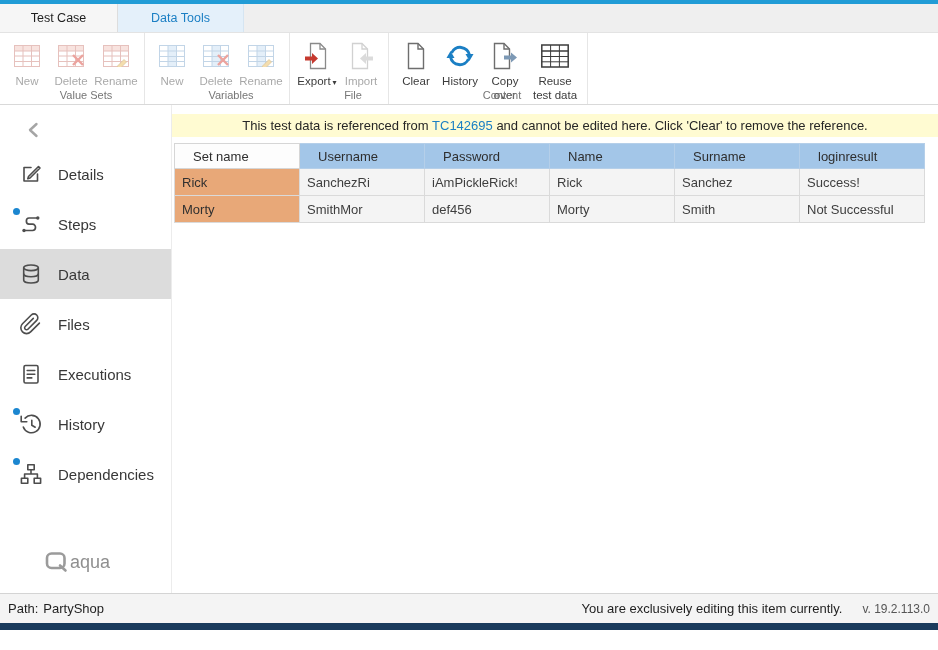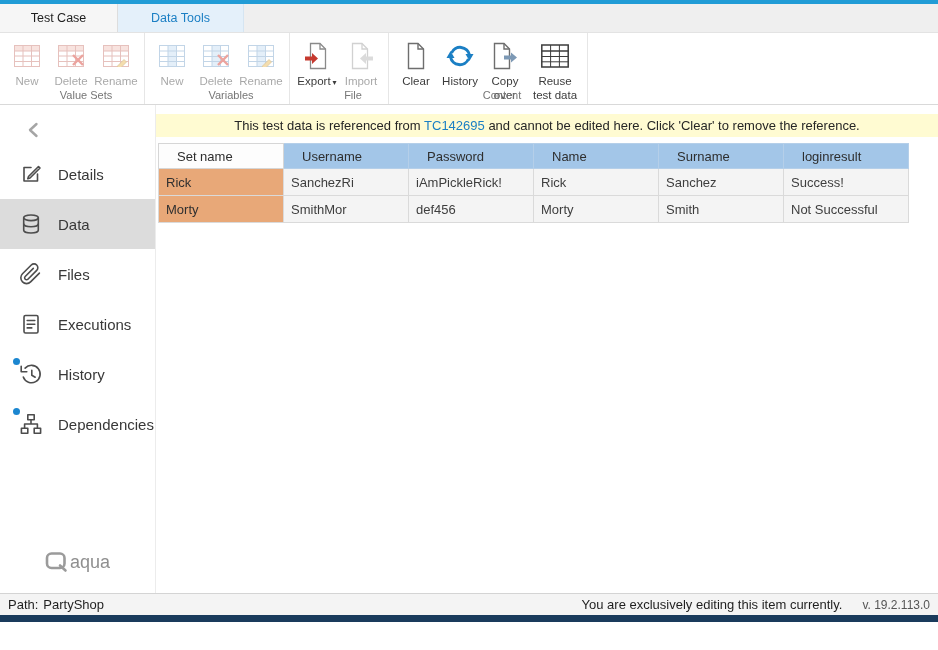--- a/index.html
+++ b/index.html
@@ -20,40 +20,40 @@
   .rbtn { display: flex; flex-direction: column; align-items: center; padding: 2px 2px 0; min-width: 44px; max-width: 56px; font-size: 11.5px; color: #3c3c3c; text-align: center; line-height: 1.2; cursor: pointer; }
   .rbtn.w44 { max-width: 46px; }
   .rbtn.w52 { max-width: 54px; }
   .rbtn .icn { height: 30px; display: flex; align-items: center; justify-content: center; margin-bottom: 4px; }
   .rbtn.disabled { opacity: .45; cursor: default; }
   .rlabel { display: inline; }
   .caret { font-size: 8px; margin-left: 2px; color: #3c3c3c; }
   .glabel { position: absolute; left: 8px; right: 0; bottom: 3px; text-align: center; font-size: 11px; color: #767676; padding-left: 20px; }
 
   .main { display: flex; height: 488px; flex: 0 0 auto; }
-  .sidebar { width: 156px; flex: 0 0 auto; border-right: 1px solid #ececec; display: flex; flex-direction: column; background: #fff; }
+  .sidebar { width: 172px; flex: 0 0 auto; border-right: 1px solid #ececec; display: flex; flex-direction: column; background: #fff; }
   .back-btn { padding: 16px 0 10px 24px; cursor: pointer; }
   .nav { flex: 1; }
   .nav-item { height: 50px; display: flex; align-items: center; padding-left: 19px; gap: 15px; font-size: 15px; color: #383838; cursor: pointer; }
   .nav-item.selected { background: #dcdcdc; }
   .iwrap { position: relative; width: 24px; height: 24px; flex: 0 0 auto; }
   .dot { position: absolute; top: -4px; left: -6px; width: 7px; height: 7px; border-radius: 50%; background: #1b86d0; }
   .logo-row { display: flex; align-items: center; gap: 0; padding: 0 0 20px 44px; color: #8f8f8f; font-size: 18px; }
 
   .content { flex: 1; background: #fff; overflow: hidden; }
   .banner { margin-top: 9px; background: #fffbd2; padding: 4px 6px; font-size: 13px; text-align: center; color: #262626; white-space: nowrap; }
   .banner .link { color: #1b7fc4; cursor: pointer; }
 
   .grid { margin: 6px 0 0 2px; border-collapse: collapse; table-layout: fixed; width: 750px; font-size: 13px; }
   .grid th { height: 25px; font-weight: 400; text-align: left; padding: 0 0 0 18px; border: 1px solid #d6d6d6; color: #2e2e2e; background: #fdfdfd; overflow: hidden; white-space: nowrap; }
   .grid th.blue { background: #a3c6e8; border-color: #b5cfe9; }
   .grid td { height: 27px; padding: 0 0 0 7px; border: 1px solid #dadada; background: #f4f4f4; color: #3e3e3e; overflow: hidden; white-space: nowrap; }
   .grid td.set { background: #e8a878; color: #303030; }
 
-  .statusbar { height: 22px; flex: 0 0 auto; border-top: 1px solid #d4d4d4; background: #f4f4f4; display: flex; align-items: center; padding: 0 8px; font-size: 13px; color: #1f1f1f; }
+  .statusbar { height: 30px; flex: 0 0 auto; border-top: 1px solid #d4d4d4; background: #f4f4f4; display: flex; align-items: center; padding: 0 8px; font-size: 13px; color: #1f1f1f; }
   .sb-path { display: flex; gap: 5px; }
   .spacer { flex: 1; }
   .sb-msg { margin-right: 20px; }
   .sb-ver { font-size: 12px; color: #555; }
   .bottom-accent { height: 7px; flex: 0 0 auto; background: #1a3b5c; }
 
   svg { display: block; }
 </style>
 </head>
 <body>
@@ -260,20 +260,31 @@
       </div>
       <nav class="nav">
         <div class="nav-item">
           <span class="iwrap">
             <svg width="24" height="24" viewBox="0 0 24 24" fill="none" stroke="#4d4d4d" stroke-width="1.6" stroke-linecap="round" stroke-linejoin="round">
                 <path d="M12 5.5 H5 V19 H18.5 V12"></path>
                 <path d="M9.5 14.5 L19.5 4.5 L21 6 L11 16 L8.8 16.7 Z"></path>
               </svg>
           </span>
           <span>Details</span>
+        </div>
+        <div class="nav-item">
+          <span class="iwrap">
+            <span class="dot"></span>
+            <svg width="24" height="24" viewBox="0 0 24 24" fill="none" stroke="#4d4d4d" stroke-width="1.7" stroke-linecap="round" stroke-linejoin="round">
+                <path d="M5.5 18.5 H13.5 C17.5 18.5 17.5 12.2 13.5 12.2 H10 C6.5 12.2 6.5 6 10 6 H18"></path>
+                <circle cx="5" cy="18.5" r="1.7" fill="#4d4d4d" stroke="none"></circle>
+                <circle cx="18.8" cy="6" r="1.7" fill="#4d4d4d" stroke="none"></circle>
+              </svg>
+          </span>
+          <span>Steps</span>
         </div>
         <div class="nav-item selected">
           <span class="iwrap">
             <svg width="24" height="24" viewBox="0 0 24 24" fill="none" stroke="#4d4d4d" stroke-width="1.6" stroke-linecap="round" stroke-linejoin="round">
                 <ellipse cx="12" cy="5.8" rx="7.3" ry="2.8"></ellipse>
                 <path d="M4.7 5.8 V12 c0 1.55 3.27 2.8 7.3 2.8 s7.3 -1.25 7.3 -2.8 V5.8"></path>
                 <path d="M4.7 12 V18.2 c0 1.55 3.27 2.8 7.3 2.8 s7.3 -1.25 7.3 -2.8 V12"></path>
               </svg>
           </span>
           <span>Data</span>

